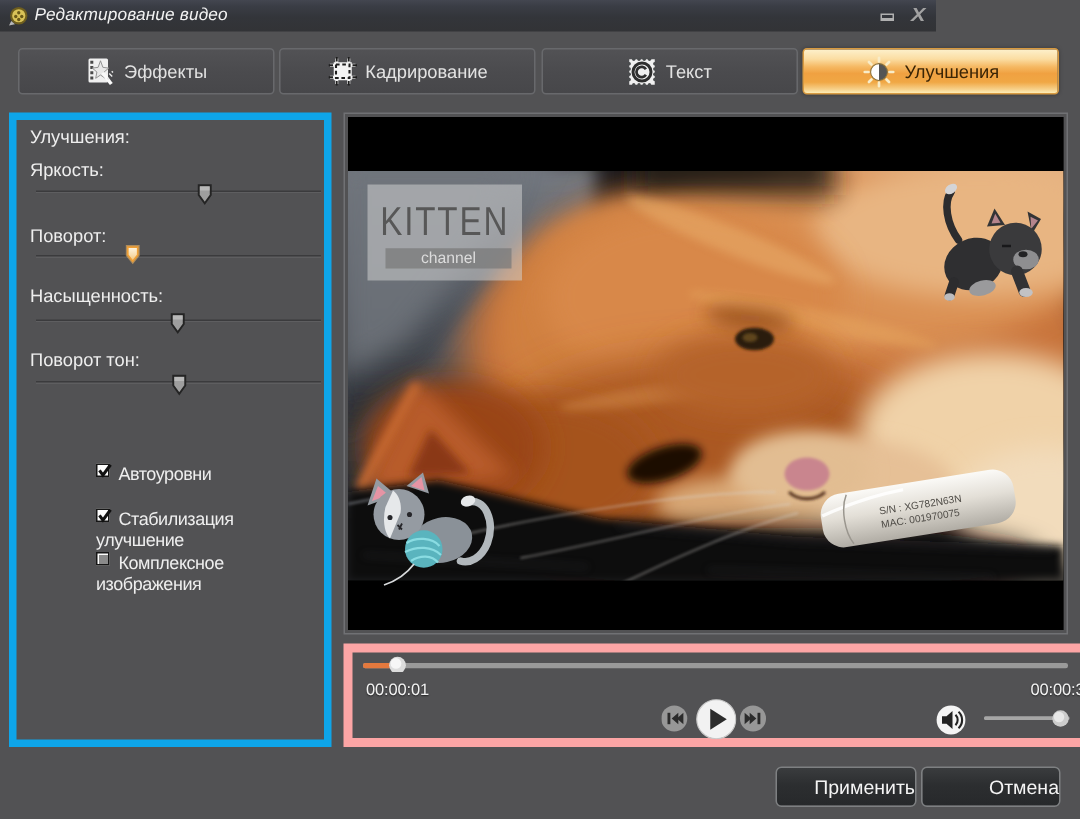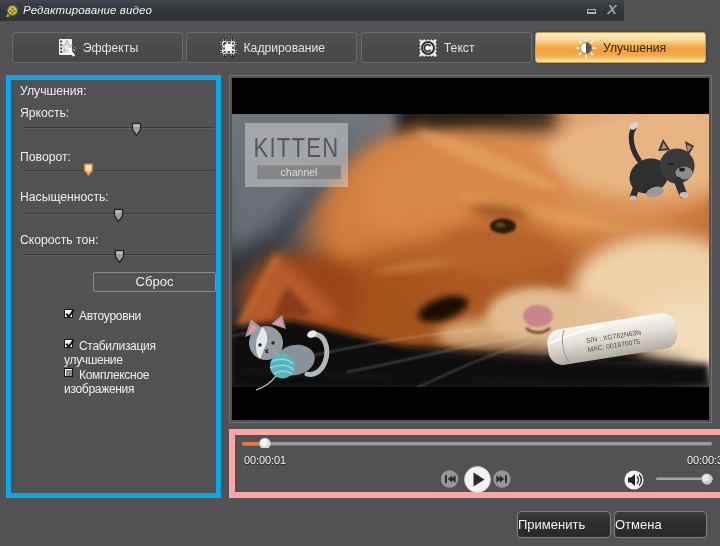--- a/index.html
+++ b/index.html
@@ -30,21 +30,21 @@
 .cbx.part i{position:absolute;left:1px;top:1px;width:6px;height:6px;background:#8a8a8a;display:block;}
 .cblbl{margin-left:15px;}
 
 #vpanel{position:absolute;left:229px;top:75px;width:483px;height:348px;border:1px solid #707174;}
 #video{position:absolute;left:2px;top:2px;width:477px;height:342px;background:#000;}
 
 #cpanel{position:absolute;left:229px;top:429px;width:510px;height:69px;border:6px solid #fca5a5;text-decoration:underline;}
 .time{position:absolute;top:19px;color:#f2f2f2;font-size:11px;letter-spacing:-0.1px;text-shadow:0 1px 1px rgba(0,0,0,0.6);}
 
 .bbtn{position:absolute;top:511px;height:27px;background:linear-gradient(#3a3c3e,#2c2e30 45%,#27292b);
- border:1px solid #7e8082;border-radius:4px;color:#f4f4f4;font-size:13px;text-align:left;line-height:25px;}
+ border:1px solid #7e8082;border-radius:4px;color:#f4f4f4;font-size:13px;text-align:right;line-height:25px;}
 </style></head>
 <body>
 <div id="titlebar">
  <svg style="position:absolute;left:5px;top:4px" width="14" height="14" viewBox="0 0 14 14">
   <circle cx="7.5" cy="6.5" r="5.8" fill="#6e5e1e"></circle>
   <circle cx="7.5" cy="6.5" r="4.4" fill="#d8c258"></circle>
   <circle cx="7.5" cy="4.5" r="1.1" fill="#6a5a18"></circle>
       <circle cx="5.5" cy="7" r="1.1" fill="#6a5a18"></circle>
   <circle cx="9.5" cy="7" r="1.1" fill="#6a5a18"></circle>
       <circle cx="7.5" cy="9" r="1.1" fill="#6a5a18"></circle>
@@ -129,27 +129,26 @@
       </defs>
   <path d="M3 3 H12 V10.2 L7.5 15.8 L3 10.2 Z" fill="none" stroke="#f5b964" stroke-width="3.6" opacity="0.55"></path>
   <path d="M3 3 H12 V10.2 L7.5 15.8 L3 10.2 Z" fill="url(#orth)" stroke="#ee9f36" stroke-width="1.5"></path>
  </svg>
  <div class="lbl" style="top:110px">Насыщенность:</div>
  <div class="track" style="top:133px"></div>
  <svg class="thumb" style="left:102px;top:128px" width="11" height="15" viewBox="0 0 11 15">
   <path d="M1.5 1.5 H9.5 V8 L5.5 13.5 L1.5 8 Z" fill="#9e9e9e" stroke="#242424" stroke-width="1.3"></path>
   <path d="M2.3 2.3 H8.7 V5 H2.3 Z" fill="#b8b8b8"></path>
  </svg>
- <div class="lbl" style="top:153px">Скорость тон:</div>
+ <div class="lbl" style="top:153px">Поворот тон:</div>
  <div class="track" style="top:174px"></div>
  <svg class="thumb" style="left:103px;top:169px" width="11" height="15" viewBox="0 0 11 15">
   <path d="M1.5 1.5 H9.5 V8 L5.5 13.5 L1.5 8 Z" fill="#9e9e9e" stroke="#242424" stroke-width="1.3"></path>
   <path d="M2.3 2.3 H8.7 V5 H2.3 Z" fill="#b8b8b8"></path>
  </svg>
- <div id="resetbtn">Сброс</div>
  <div class="cbrow" style="top:229px"><span class="cbx">
         <svg width="12" height="12" viewBox="0 0 13 13">
           <path d="M2.5 6 L5 9.5 L10.5 2" fill="none" stroke="#111" stroke-width="2.2"></path>
         </svg>
       </span><span class="cblbl">Автоуровни</span></div>
  <div class="cbrow" style="top:258.5px"><span class="cbx">
         <svg width="12" height="12" viewBox="0 0 13 13">
           <path d="M2.5 6 L5 9.5 L10.5 2" fill="none" stroke="#111" stroke-width="2.2"></path>
         </svg>
       </span><span class="cblbl">Стабилизация улучшение</span></div>

